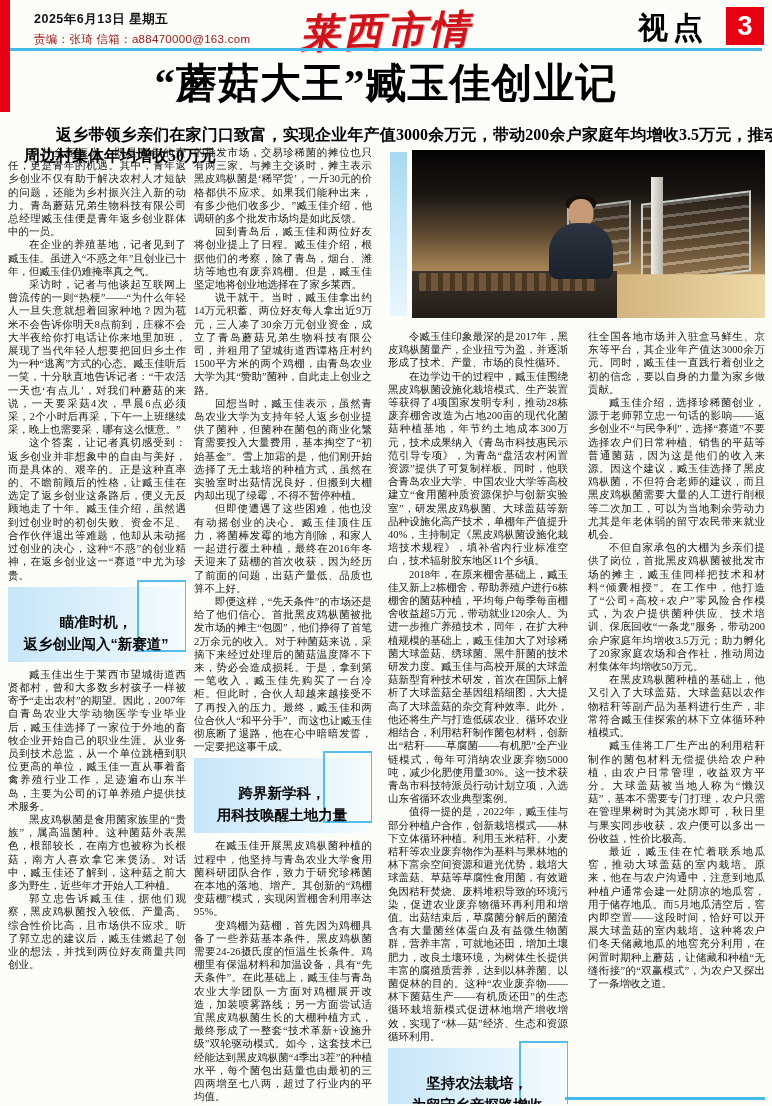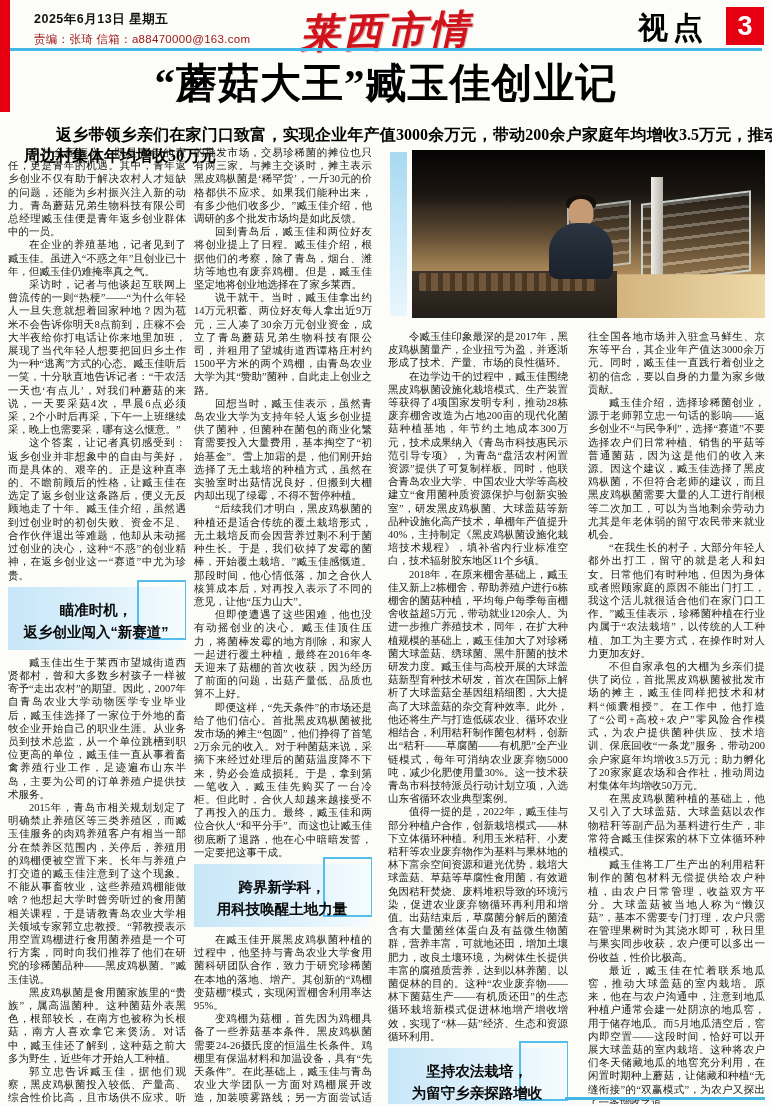--- a/index.html
+++ b/index.html
@@ -46,21 +46,21 @@
   .ph-body{position:absolute;left:50%;top:26px;transform:translateX(-50%);width:64px;height:56px;
            background:linear-gradient(180deg,#2b3440,#1a212b);border-radius:28px 28px 8px 8px;}
   
   .col{position:absolute;font-size:10.5px;line-height:13.2px;text-align:justify;overflow:hidden;color:#191919;}
   .col1{left:8px;  top:146px;width:178px;height:958px;}
   .col2{left:194px;top:146px;width:178px;height:958px;}
   .col3{left:388px;top:330px;width:180px;height:774px;}
   .col4{left:588px;top:330px;width:177px;height:774px;}
   .para{margin:0;text-indent:2em;}
   .para.noindent{text-indent:0;}
-  .section-box{position:relative;margin:5px 2px 6px 0;padding:12px 4px 7px;
+  .section-box{position:relative;margin:5px 2px 6px 0;padding:24px 4px 7px;
                background:linear-gradient(90deg,#c7e6f8 0%,#e2f3fc 65%,#f6fcff 100%);}
   .section-box::after{content:"";position:absolute;top:-7px;right:-3px;width:46px;bottom:10px;
                border:2px solid var(--box-border,#55bdeb);}
   .box-line{position:relative;z-index:1;text-align:center;font-family:"Liberation Sans","DejaVu Sans",sans-serif;
             font-weight:bold;font-size:14.5px;line-height:22px;color:#0a0a0a;}
   .bottom-rule{position:absolute;left:565px;top:1097px;width:200px;height:2.5px;background:var(--rule-cyan,#45b8ea);}
 </style>
 </head>
 <body>
 
@@ -101,30 +101,28 @@
   <div class="col col1">
       <p class="para">乡村全面振兴，既是青年的责任，更是青年的机遇。其中，青年返乡创业不仅有助于解决农村人才短缺的问题，还能为乡村振兴注入新的动力。青岛蘑菇兄弟生物科技有限公司总经理臧玉佳便是青年返乡创业群体中的一员。</p>
       <p class="para">在企业的养殖基地，记者见到了臧玉佳。虽进入“不惑之年”且创业已十年，但臧玉佳仍难掩率真之气。</p>
       <p class="para">采访时，记者与他谈起互联网上曾流传的一则“热梗”——“为什么年轻人一旦失意就想着回家种地？因为苞米不会告诉你明天8点前到，庄稼不会大半夜给你打电话让你来地里加班，展现了当代年轻人想要把回归乡土作为一种“逃离”方式的心态。臧玉佳听后一笑，十分耿直地告诉记者：“干农活一天也‘有点儿’，对我们种蘑菇的来说，一天要采菇4次，早晨6点必须采，2个小时后再采，下午一上班继续采，晚上也需要采，哪有这么惬意。”</p>
       <p class="para">这个答案，让记者真切感受到：返乡创业并非想象中的自由与美好，而是具体的、艰辛的。正是这种直率的、不瞻前顾后的性格，让臧玉佳在选定了返乡创业这条路后，便义无反顾地走了十年。臧玉佳介绍，虽然遇到过创业时的初创失败、资金不足、合作伙伴退出等难题，他却从未动摇过创业的决心，这种“不惑”的创业精神，在返乡创业这一“赛道”中尤为珍贵。</p>
       <div class="section-box">
         <div class="box-line">瞄准时机，</div>
         <div class="box-line">返乡创业闯入“新赛道”</div>
       </div>
       <p class="para">臧玉佳出生于莱西市望城街道西贤都村，曾和大多数乡村孩子一样被寄予“走出农村”的期望。因此，2007年自青岛农业大学动物医学专业毕业后，臧玉佳选择了一家位于外地的畜牧企业开始自己的职业生涯。从业务员到技术总监，从一个单位跳槽到职位更高的单位，臧玉佳一直从事着畜禽养殖行业工作，足迹遍布山东半岛，主要为公司的订单养殖户提供技术服务。</p>
-      <p class="para">2015年，青岛市相关规划划定了明确禁止养殖区等三类养殖区，而臧玉佳服务的肉鸡养殖客户有相当一部分在禁养区范围内，关停后，养殖用的鸡棚便被空置下来。长年与养殖户打交道的臧玉佳注意到了这个现象。不能从事畜牧业，这些养殖鸡棚能做啥？他想起大学时曾旁听过的食用菌相关课程，于是请教青岛农业大学相关领域专家郭立忠教授。“郭教授表示用空置鸡棚进行食用菌养殖是一个可行方案，同时向我们推荐了他们在研究的珍稀菌品种——黑皮鸡枞菌。”臧玉佳说。</p>
       <p class="para">黑皮鸡枞菌是食用菌家族里的“贵族”，属高温菌种。这种菌菇外表黑色，根部较长，在南方也被称为长根菇，南方人喜欢拿它来煲汤。对话中，臧玉佳还了解到，这种菇之前大多为野生，近些年才开始人工种植。</p>
       <p class="para">郭立忠告诉臧玉佳，据他们观察，黑皮鸡枞菌投入较低、产量高、综合性价比高，且市场供不应求。听了郭立忠的建议后，臧玉佳燃起了创业的想法，并找到两位好友商量共同创业。</p>
     </div>
   <div class="col col2">
       <p class="para noindent">的批发市场，交易珍稀菌的摊位也只有两三家。与摊主交谈时，摊主表示黑皮鸡枞菌是‘稀罕货’，一斤30元的价格都供不应求。如果我们能种出来，有多少他们收多少。”臧玉佳介绍，他调研的多个批发市场均是如此反馈。</p>
       <p class="para">回到青岛后，臧玉佳和两位好友将创业提上了日程。臧玉佳介绍，根据他们的考察，除了青岛，烟台、潍坊等地也有废弃鸡棚。但是，臧玉佳坚定地将创业地选择在了家乡莱西。</p>
       <p class="para">说干就干。当时，臧玉佳拿出约14万元积蓄、两位好友每人拿出近9万元，三人凑了30余万元创业资金，成立了青岛蘑菇兄弟生物科技有限公司，并租用了望城街道西谭格庄村约1500平方米的两个鸡棚，由青岛农业大学为其“赞助”菌种，自此走上创业之路。</p>
       <p class="para">回想当时，臧玉佳表示，虽然青岛农业大学为支持年轻人返乡创业提供了菌种，但菌种在菌包的商业化繁育需要投入大量费用，基本掏空了“初始基金”。雪上加霜的是，他们刚开始选择了无土栽培的种植方式，虽然在实验室时出菇情况良好，但搬到大棚内却出现了绿霉，不得不暂停种植。</p>
-      <p class="para">“后续我们才明白，黑皮鸡枞菌的种植还是适合传统的覆土栽培形式，无土栽培反而会因营养过剩不利于菌种生长。于是，我们砍掉了发霉的菌棒，开始覆土栽培。”臧玉佳感慨道。那段时间，他心情低落，加之合伙人核算成本后，对再投入表示了不同的意见，让他“压力山大”。</p>
       <p class="para">但即使遭遇了这些困难，他也没有动摇创业的决心。臧玉佳顶住压力，将菌棒发霉的地方削除，和家人一起进行覆土种植，最终在2016年冬天迎来了菇棚的首次收获，因为经历了前面的问题，出菇产量低、品质也算不上好。</p>
       <p class="para">即便这样，“先天条件”的市场还是给了他们信心。首批黑皮鸡枞菌被批发市场的摊主“包圆”，他们挣得了首笔2万余元的收入。对于种菌菇来说，采摘下来经过处理后的菌菇温度降不下来，势必会造成损耗。于是，拿到第一笔收入，臧玉佳先购买了一台冷柜。但此时，合伙人却越来越接受不了再投入的压力。最终，臧玉佳和两位合伙人“和平分手”。而这也让臧玉佳彻底断了退路，他在心中暗暗发誓，一定要把这事干成。</p>
       <div class="section-box">
         <div class="box-line">跨界新学科，</div>
         <div class="box-line">用科技唤醒土地力量</div>
       </div>
       <p class="para">在臧玉佳开展黑皮鸡枞菌种植的过程中，他坚持与青岛农业大学食用菌科研团队合作，致力于研究珍稀菌在本地的落地、增产。其创新的“鸡棚变菇棚”模式，实现闲置棚舍利用率达95%。</p>
       <p class="para">变鸡棚为菇棚，首先因为鸡棚具备了一些养菇基本条件。黑皮鸡枞菌需要24-26摄氏度的恒温生长条件。鸡棚里有保温材料和加温设备，具有“先天条件”。在此基础上，臧玉佳与青岛农业大学团队一方面对鸡棚展开改造，加装喷雾路线；另一方面尝试适宜黑皮鸡枞菌生长的大棚种植方式，最终形成了一整套“技术革新+设施升级”双轮驱动模式。如今，这套技术已经能达到黑皮鸡枞菌“4季出3茬”的种植水平，每个菌包出菇量也由最初的三四两增至七八两，超过了行业内的平均值。</p>
     </div>
   <div class="col col3">
@@ -133,21 +131,20 @@
       <p class="para">2018年，在原来棚舍基础上，臧玉佳又新上2栋棚舍，帮助养殖户进行6栋棚舍的菌菇种植，平均每户每季每亩棚舍收益超5万元，带动就业120余人。为进一步推广养殖技术，同年，在扩大种植规模的基础上，臧玉佳加大了对珍稀菌大球盖菇、绣球菌、黑牛肝菌的技术研发力度。臧玉佳与高校开展的大球盖菇新型育种技术研发，首次在国际上解析了大球盖菇全基因组精细图，大大提高了大球盖菇的杂交育种效率。此外，他还将生产与打造低碳农业、循环农业相结合，利用秸秆制作菌包材料，创新出“秸秆——草腐菌——有机肥”全产业链模式，每年可消纳农业废弃物5000吨，减少化肥使用量30%。这一技术获青岛市科技特派员行动计划立项，入选山东省循环农业典型案例。</p>
       <p class="para">值得一提的是，2022年，臧玉佳与部分种植户合作，创新栽培模式——林下立体循环种植。利用玉米秸秆、小麦秸秆等农业废弃物作为基料与果林地的林下富余空间资源和避光优势，栽培大球盖菇、草菇等草腐性食用菌，有效避免因秸秆焚烧、废料堆积导致的环境污染，促进农业废弃物循环再利用和增值。出菇结束后，草腐菌分解后的菌渣含有大量菌丝体蛋白及有益微生物菌群，营养丰富，可就地还田，增加土壤肥力，改良土壤环境，为树体生长提供丰富的腐殖质营养，达到以林养菌、以菌促林的目的。这种“农业废弃物——林下菌菇生产——有机质还田”的生态循环栽培新模式促进林地增产增收增效，实现了“林—菇”经济、生态和资源循环利用。</p>
       <div class="section-box">
         <div class="box-line">坚持农法栽培，</div>
         <div class="box-line">为留守乡亲探路增收</div>
       </div>
     </div>
   <div class="col col4">
       <p class="para noindent">往全国各地市场并入驻盒马鲜生、京东等平台，其企业年产值达3000余万元。同时，臧玉佳一直践行着创业之初的信念，要以自身的力量为家乡做贡献。</p>
       <p class="para">臧玉佳介绍，选择珍稀菌创业，源于老师郭立忠一句话的影响——返乡创业不“与民争利”，选择“赛道”不要选择农户们日常种植、销售的平菇等普通菌菇，因为这是他们的收入来源。因这个建议，臧玉佳选择了黑皮鸡枞菌，不但符合老师的建议，而且黑皮鸡枞菌需要大量的人工进行削根等二次加工，可以为当地剩余劳动力尤其是年老体弱的留守农民带来就业机会。</p>
-      <p class="para">“在我生长的村子，大部分年轻人都外出打工，留守的就是老人和妇女。日常他们有时种地，但因为身体或者照顾家庭的原因不能出门打工，我这个活儿就很适合他们在家门口工作。”臧玉佳表示，珍稀菌种植在行业内属于“农法栽培”，以传统的人工种植、加工为主要方式，在操作时对人力更加友好。</p>
       <p class="para">不但自家承包的大棚为乡亲们提供了岗位，首批黑皮鸡枞菌被批发市场的摊主，臧玉佳同样把技术和材料“倾囊相授”。在工作中，他打造了“公司+高校+农户”零风险合作模式，为农户提供菌种供应、技术培训、保底回收“一条龙”服务，带动200余户家庭年均增收3.5万元；助力孵化了20家家庭农场和合作社，推动周边村集体年均增收50万元。</p>
       <p class="para">在黑皮鸡枞菌种植的基础上，他又引入了大球盖菇。大球盖菇以农作物秸秆等副产品为基料进行生产，非常符合臧玉佳探索的林下立体循环种植模式。</p>
       <p class="para">臧玉佳将工厂生产出的利用秸秆制作的菌包材料无偿提供给农户种植，由农户日常管理，收益双方平分。大球盖菇被当地人称为“懒汉菇”，基本不需要专门打理，农户只需在管理果树时为其浇水即可，秋日里与果实同步收获，农户便可以多出一份收益，性价比极高。</p>
       <p class="para">最近，臧玉佳在忙着联系地瓜窖，推动大球盖菇的室内栽培。原来，他在与农户沟通中，注意到地瓜种植户通常会建一处阴凉的地瓜窖，用于储存地瓜。而5月地瓜清空后，窖内即空置——这段时间，恰好可以开展大球盖菇的室内栽培。这种将农户们冬天储藏地瓜的地窖充分利用，在闲置时期种上蘑菇，让储藏和种植“无缝衔接”的“双赢模式”，为农户又探出了一条增收之道。</p>
     </div>
 
   <div class="bottom-rule"></div>
 </div>
 
 </body></html>

